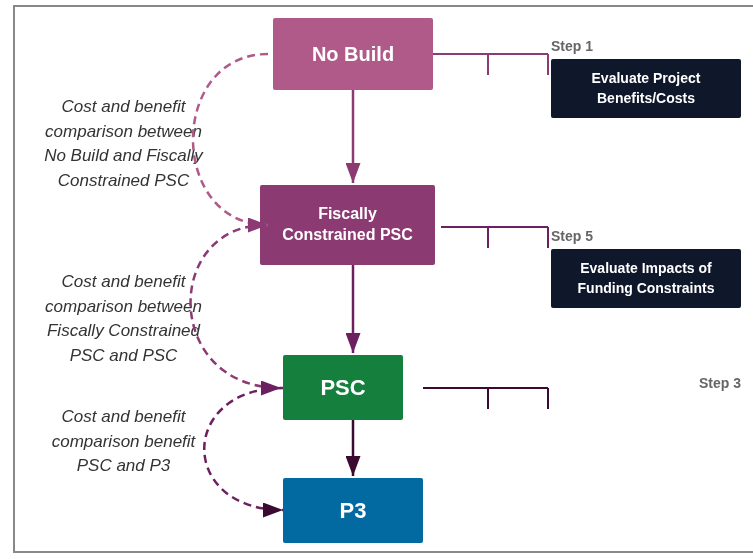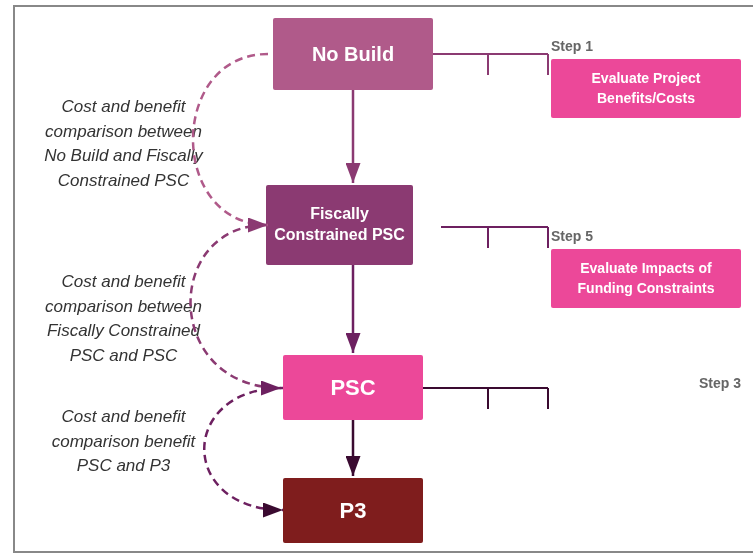--- a/index.html
+++ b/index.html
@@ -46,39 +46,39 @@
       background: #b05a8a;
       width: 160px;
       height: 72px;
       left: 265px;
       top: 18px;
       font-size: 20px;
     }
 
     .node-fiscally {
       background: #8b3a72;
-      width: 147px;
+      width: 175px;
       height: 80px;
-      left: 258px;
+      left: 252px;
       top: 185px;
       font-size: 16px;
       line-height: 1.3;
     }
 
     .node-psc {
-      background: #ec4899;
-      width: 140px;
+      background: #15803d;
+      width: 120px;
       height: 65px;
       left: 275px;
       top: 355px;
       font-size: 22px;
     }
 
     .node-p3 {
-      background: #7f1d1d;
+      background: #0369a1;
       width: 140px;
       height: 65px;
       left: 275px;
       top: 478px;
       font-size: 22px;
     }
 
     
     .step-box {
       position: absolute;
@@ -90,21 +90,21 @@
 
     .step-label {
       color: #666;
       font-size: 14px;
       font-weight: bold;
       margin-bottom: 5px;
       text-align: left;
     }
 
     .step-content {
-      background: #ec4899;
+      background: #0f172a;
       color: #fff;
       font-weight: bold;
       font-size: 14px;
       text-align: center;
       padding: 10px 14px;
       border-radius: 2px;
       width: 190px;
       line-height: 1.4;
     }
 

